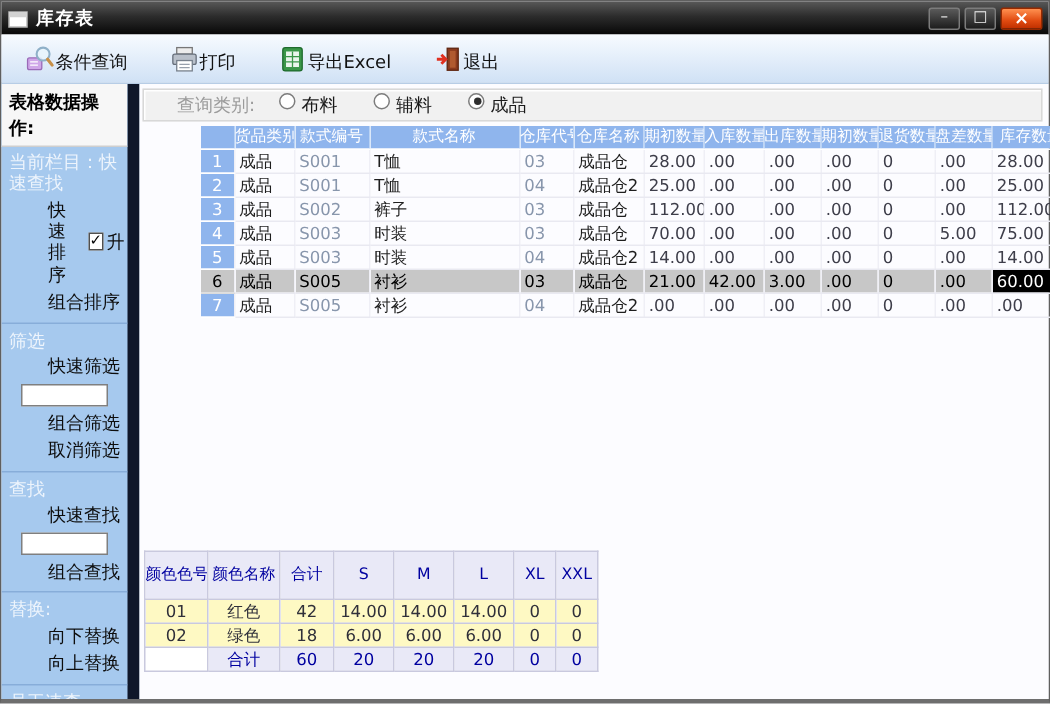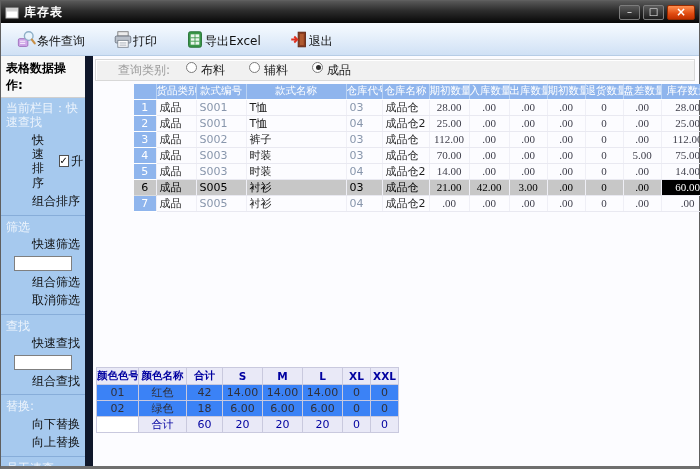--- a/index.html
+++ b/index.html
@@ -54,36 +54,36 @@
   .radio.checked .radio-circle::after { content:""; position:absolute; left:2.5px; top:2.5px;
                   width:5px; height:5px; border-radius:50%; background:#2e2e2e; }
 
   
   table.grid { border-collapse:collapse; table-layout:fixed; width:592px; font-size:11px;margin-left:39px; }
   .grid th { background:#8fb5ed; color:#fff; font-weight:normal; font-size:10.5px; height:15px;
              border-right:1px solid #bad3f4; border-bottom:1px solid #fff; overflow:hidden; white-space:nowrap; }
   .grid td { height:14px; border-bottom:1px solid #e9e9f1; border-right:1px solid #efeff6;
              overflow:hidden; white-space:nowrap; padding:0 3px; color:#1e1e1e; }
   .grid td.rn { background:#8fb5ed; color:#fff; text-align:center; border-bottom:1px solid #fff; padding:0; }
-  .grid td.num { text-align:center; color:#3e3e4a;font-family:Liberation Serif, serif; }
+  .grid td.num { text-align:left; color:#3e3e4a; }
   .grid td.mut { color:#8896ac; }
   .grid th.fill, .grid td.fill { background:transparent; border:none; }
   .grid tr.sel td { background:#c7c7c7; color:#000; }
   .grid tr.sel td.rn { background:#c7c7c7; color:#000; border-bottom:1px solid #dcdcdc; }
   .grid tr.sel td.fill { background:#c7c7c7; }
   .grid tr.sel td.active { background:#000000; color:#fff; }
 
   .spacer { height:155px; }
 
   
   table.sum { border-collapse:collapse; table-layout:fixed; width:302px; font-size:11px; margin-left:1px; }
-  .sum th { background:#e9e9f7; color:#0000a0; font-weight:bold; font-size:10.5px; height:17px;
+  .sum th { background:#e9e9f7; color:#0000a0; font-weight:normal; font-size:10.5px; height:32px;
             border:1px solid #c9c9de; overflow:hidden; white-space:nowrap; }
   .sum td { height:14px; border:1px solid #c9c9de; text-align:center; color:#30303a;
-            background:#3b82f6; overflow:hidden; white-space:nowrap; }
+            background:#fef9c3; overflow:hidden; white-space:nowrap; }
   .sum tr.foot td { background:#e9e9f7; color:#0000a0; }
   .sum tr.foot td.blank { background:#fff; }
 </style>
 </head>
 <body>
 
 <div class="window">
 
   <div class="titlebar">
     <span class="title-icon">

